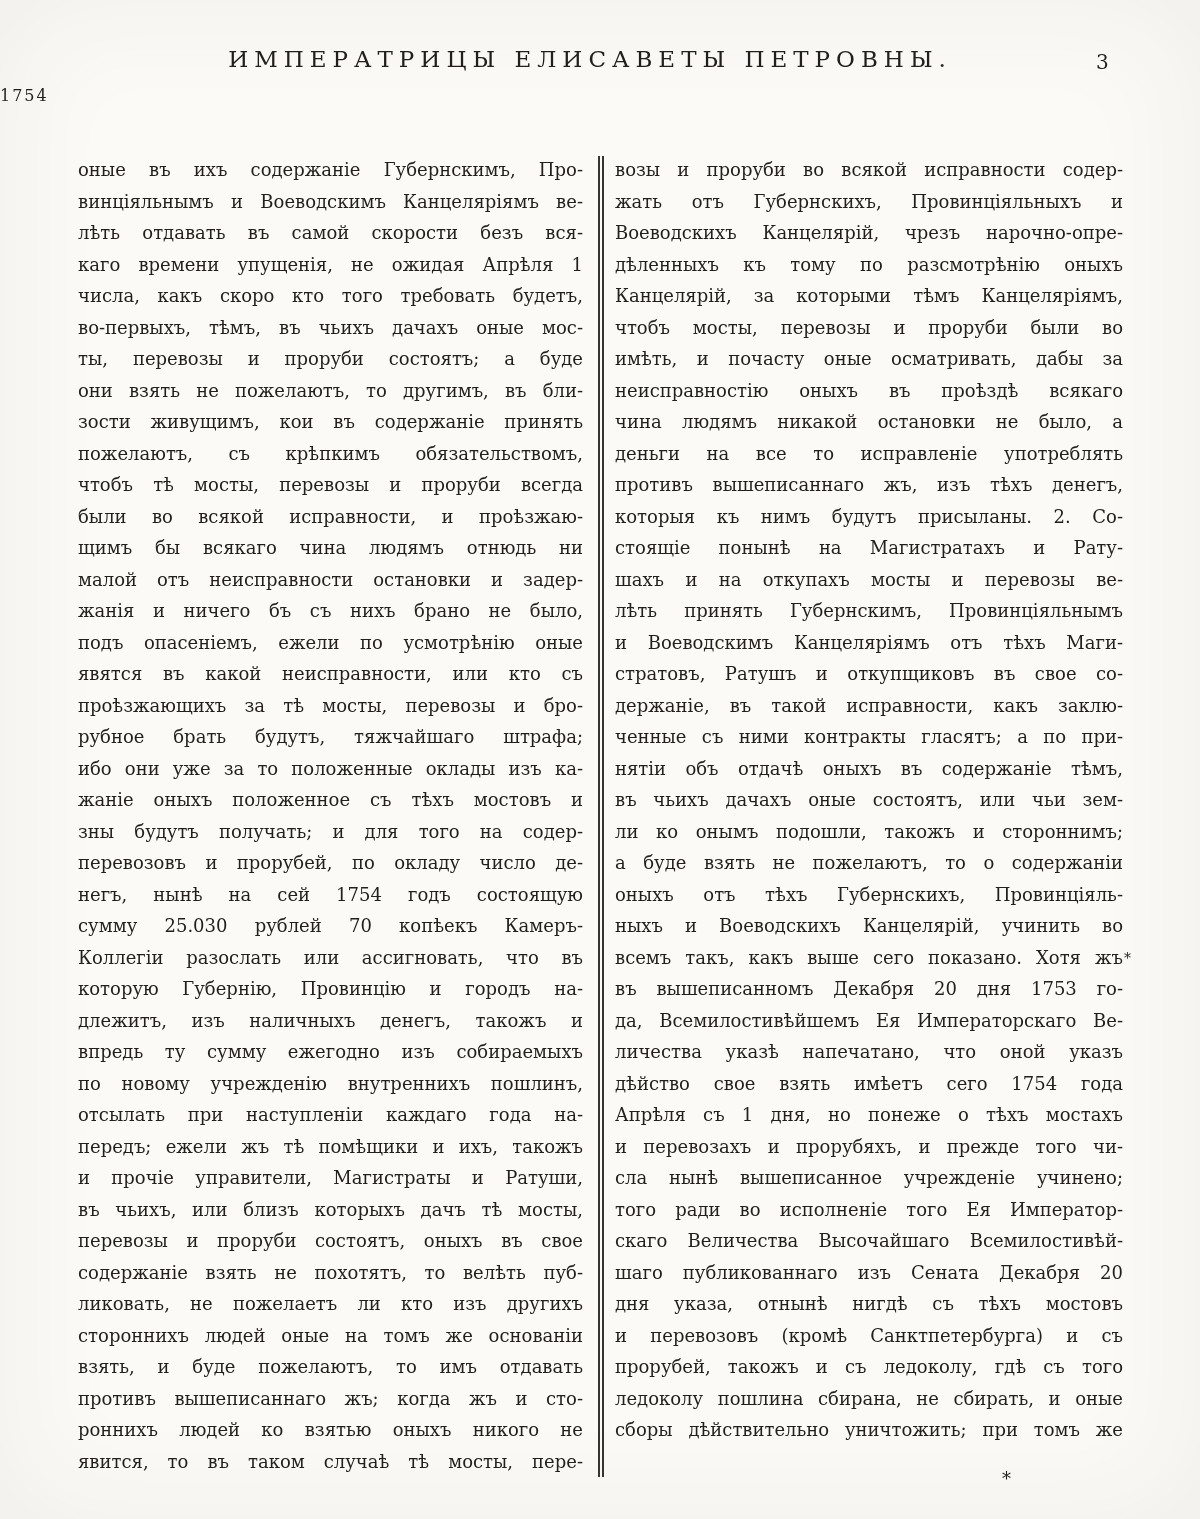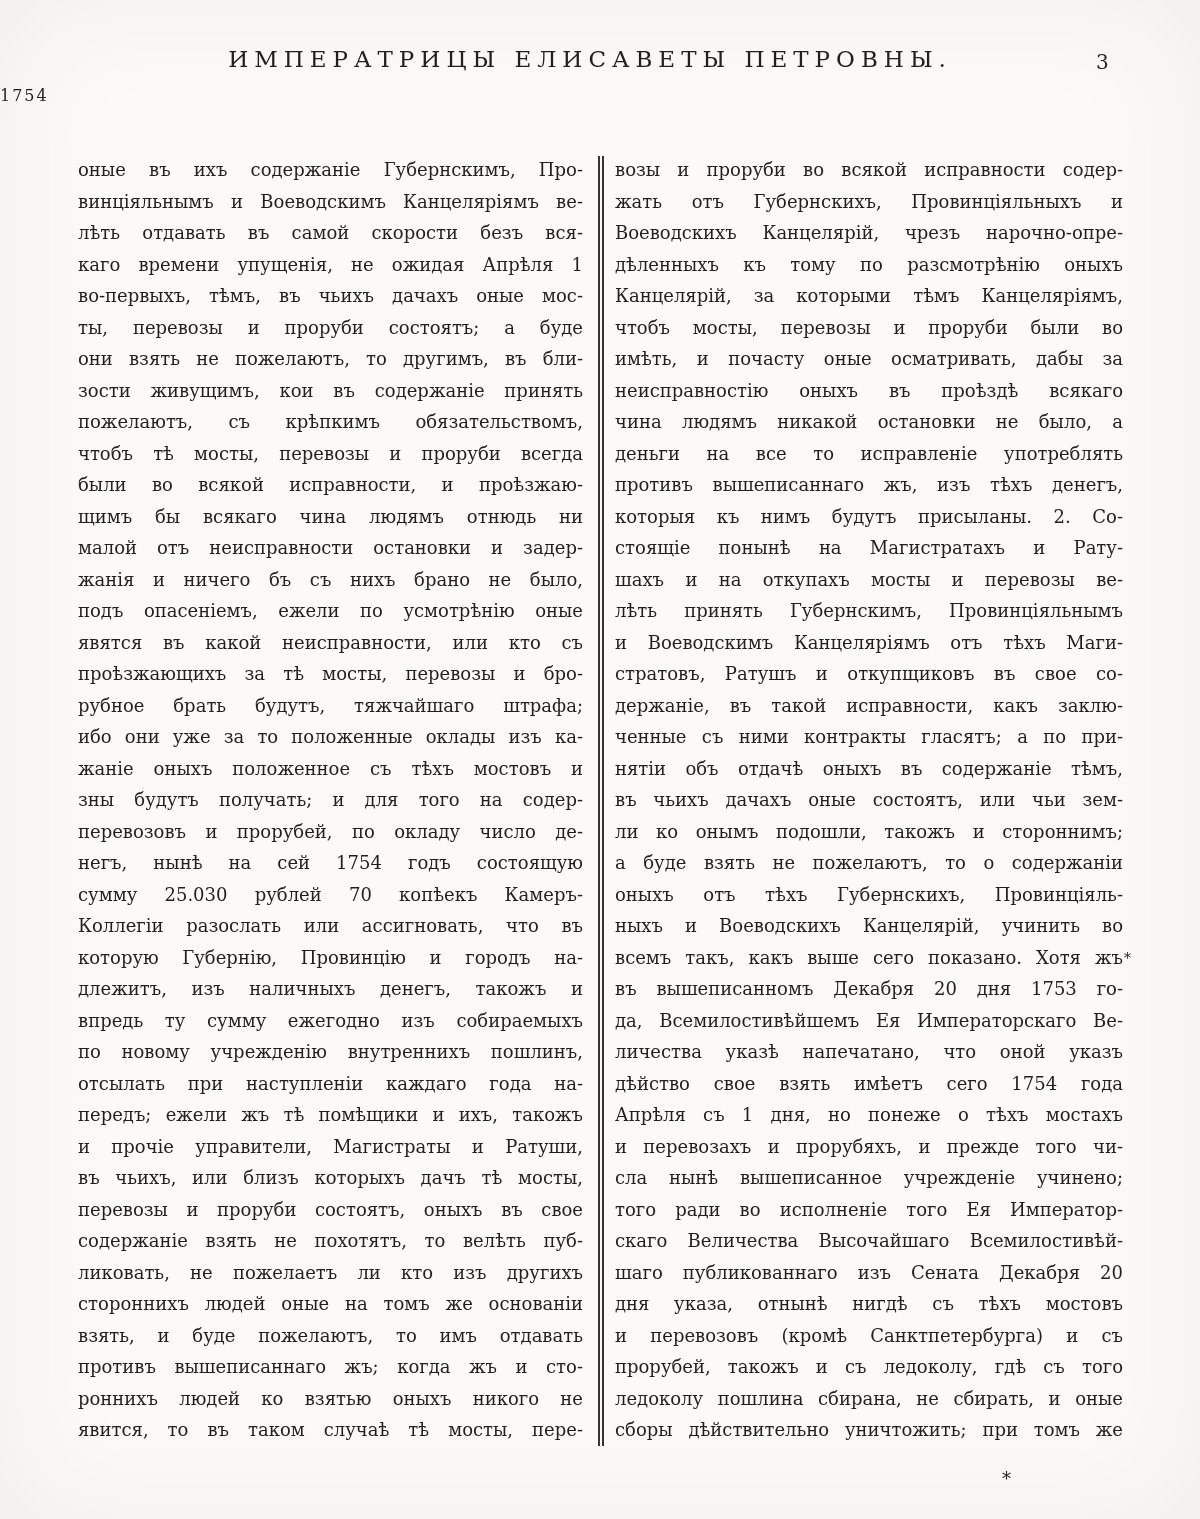--- a/index.html
+++ b/index.html
@@ -94,20 +94,21 @@
   <div class="page-number">3</div>
 
   <div class="year-heading">1754</div>
 
   <div class="text-area">
     <div class="column col-left">
         <div class="line">оные въ ихъ содержаніе Губернскимъ, Про-</div>
         <div class="line">винціяльнымъ и Воеводскимъ Канцеляріямъ ве-</div>
         <div class="line">лѣть отдавать въ самой скорости безъ вся-</div>
         <div class="line">каго времени упущенія, не ожидая Апрѣля 1</div>
+        <div class="line">числа, какъ скоро кто того требовать будетъ,</div>
         <div class="line">во-первыхъ, тѣмъ, въ чьихъ дачахъ оные мос-</div>
         <div class="line">ты, перевозы и проруби состоятъ; а буде</div>
         <div class="line">они взять не пожелаютъ, то другимъ, въ бли-</div>
         <div class="line">зости живущимъ, кои въ содержаніе принять</div>
         <div class="line">пожелаютъ, съ крѣпкимъ обязательствомъ,</div>
         <div class="line">чтобъ тѣ мосты, перевозы и проруби всегда</div>
         <div class="line">были во всякой исправности, и проѣзжаю-</div>
         <div class="line">щимъ бы всякаго чина людямъ отнюдь ни</div>
         <div class="line">малой отъ неисправности остановки и задер-</div>
         <div class="line">жанія и ничего бъ съ нихъ брано не было,</div>

